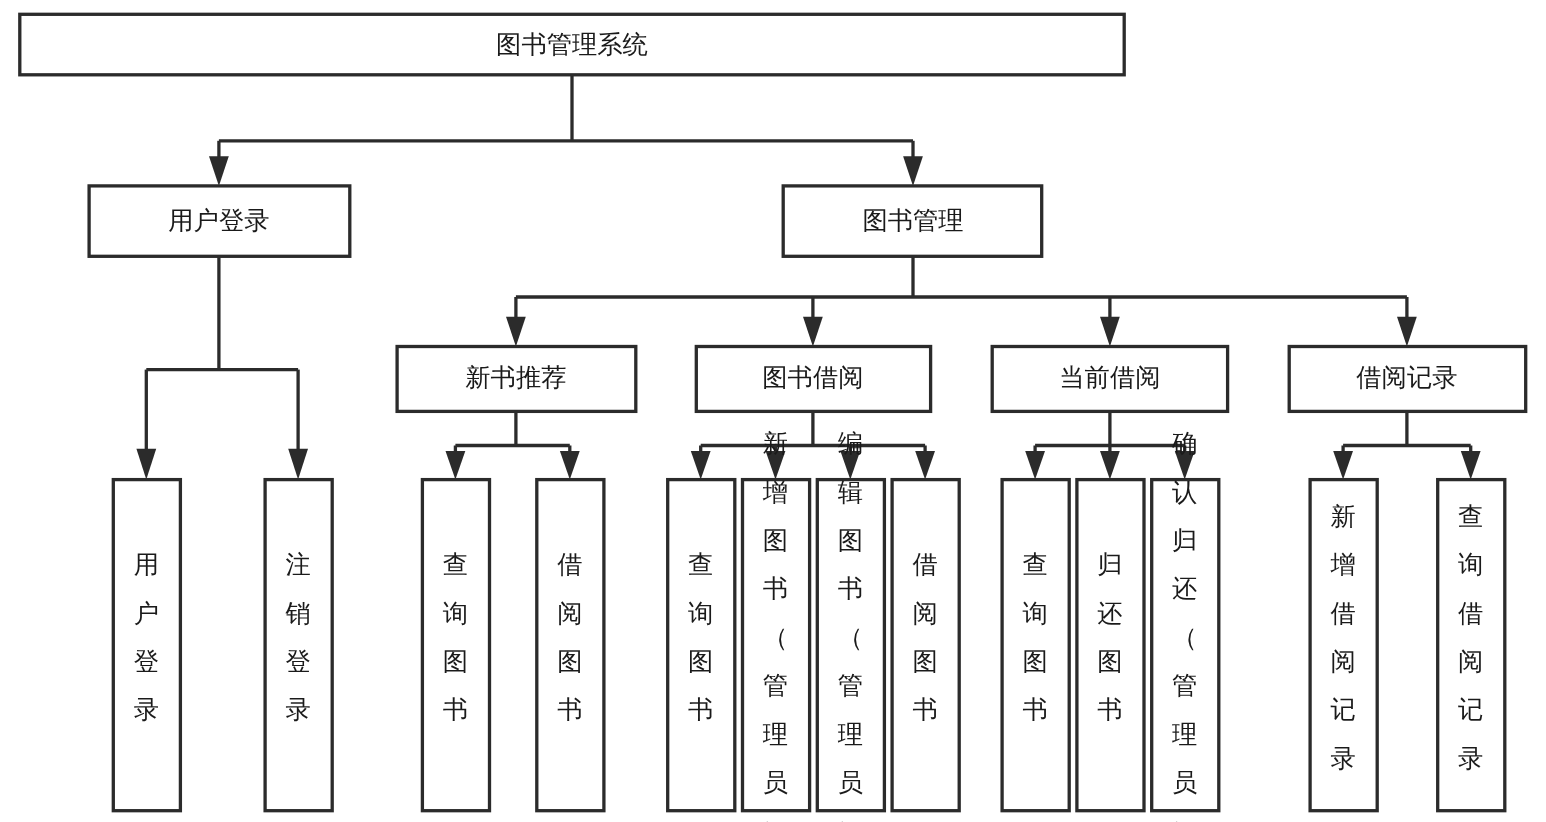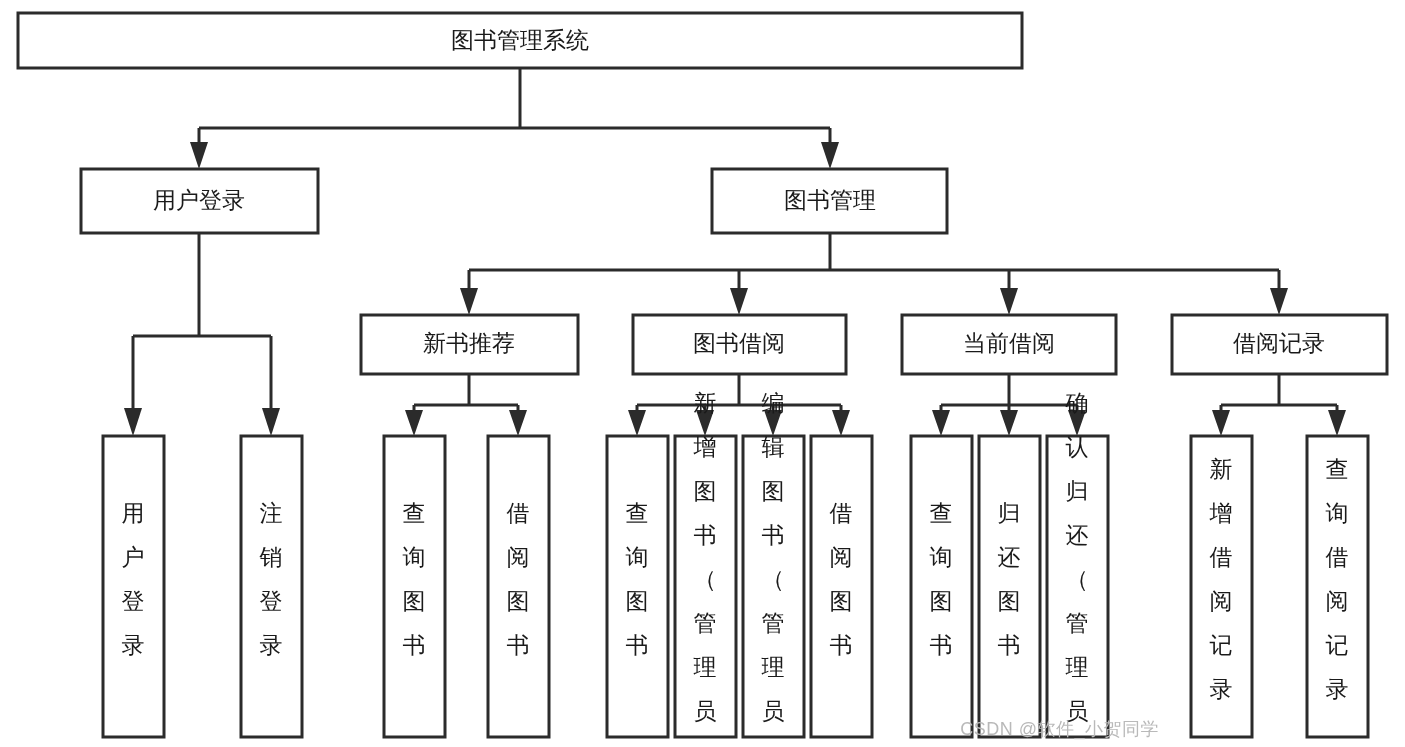--- a/index.html
+++ b/index.html
@@ -231,14 +231,13 @@
       <text class="node-label-v vtext" x="1221" y="477"><tspan x="1221" y="477">新</tspan><tspan x="1221" y="521">增</tspan><tspan x="1221" y="565">借</tspan><tspan x="1221" y="609">阅</tspan><tspan x="1221" y="653">记</tspan><tspan x="1221" y="697">录</tspan></text>
     </g>
 
     <g>
       <rect class="node-rect" x="1307" y="436" width="61" height="301"></rect>
       <text class="node-label-v vtext" x="1337" y="477"><tspan x="1337" y="477">查</tspan><tspan x="1337" y="521">询</tspan><tspan x="1337" y="565">借</tspan><tspan x="1337" y="609">阅</tspan><tspan x="1337" y="653">记</tspan><tspan x="1337" y="697">录</tspan></text>
     </g>
 
   </svg>
 
-  <div class="watermark-text">CSDN @软件_小贺同学</div>
 </div>
 
 </body></html>

